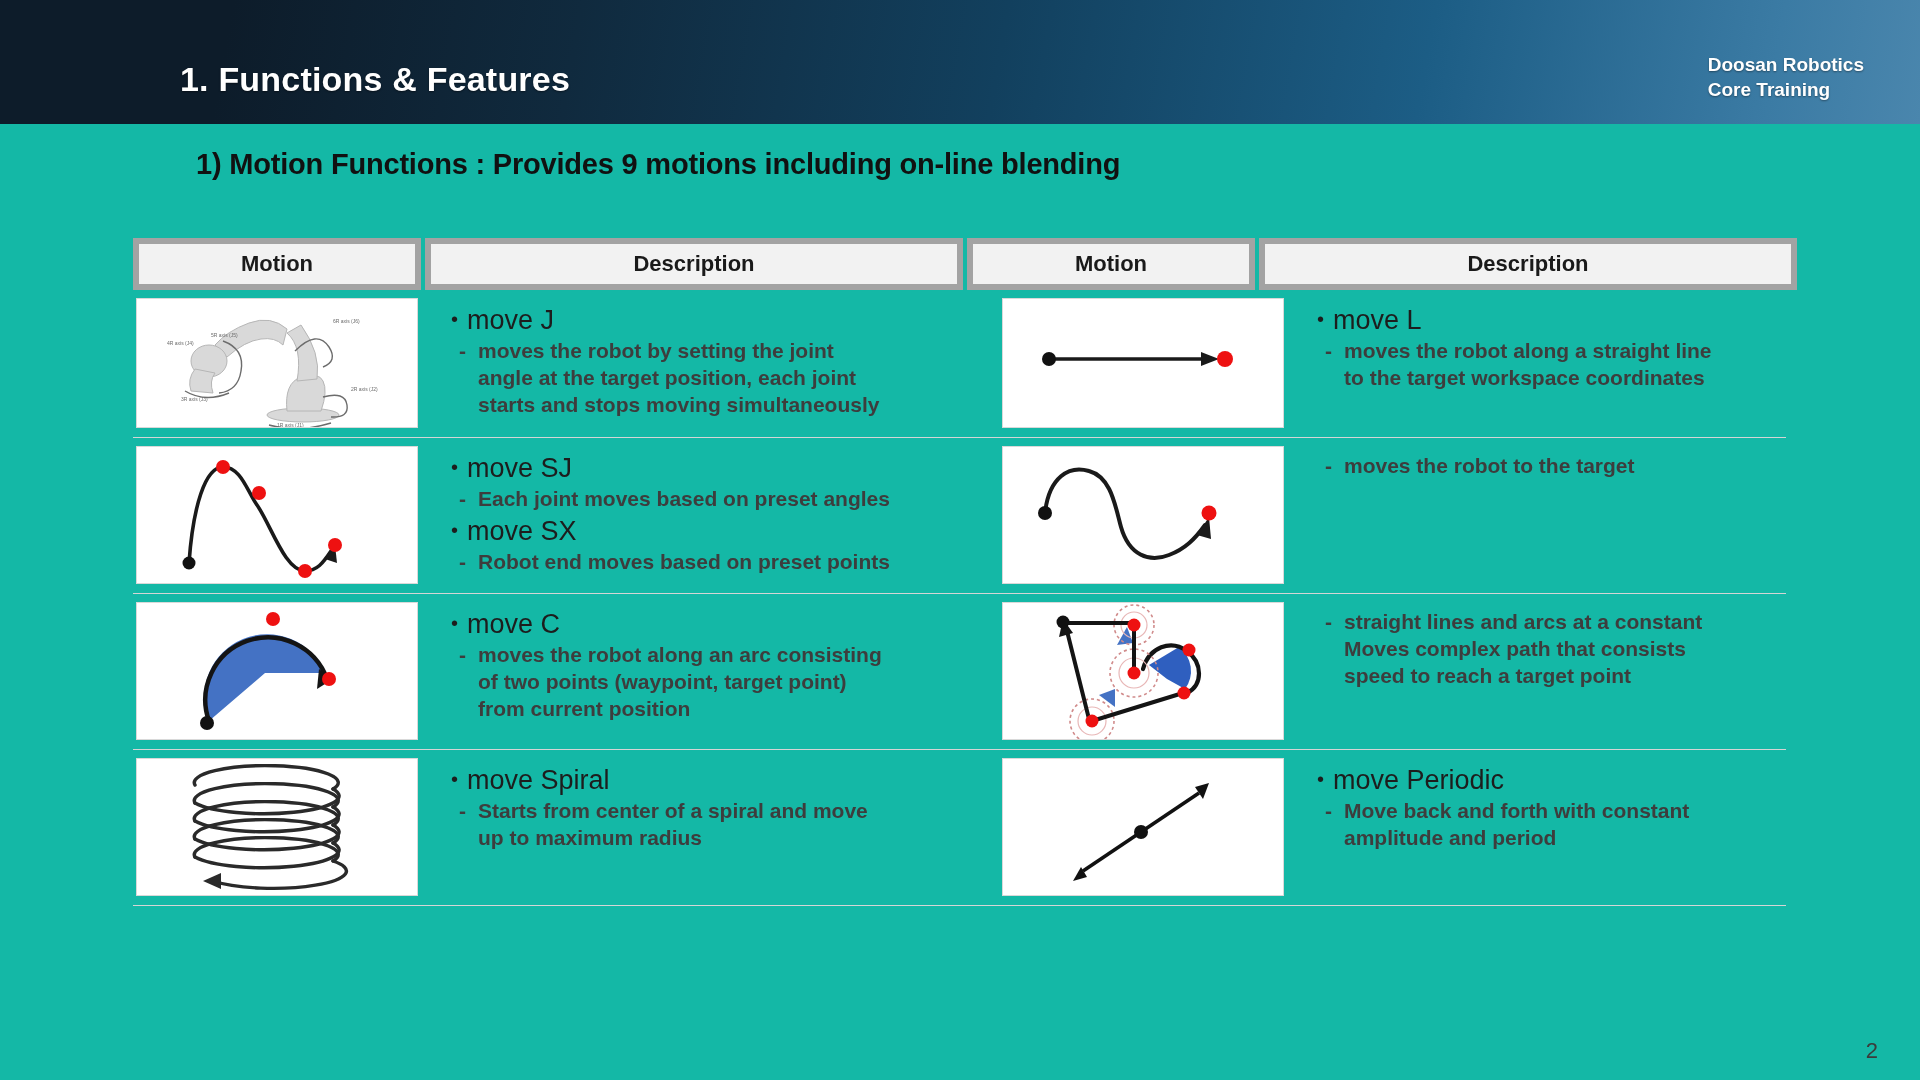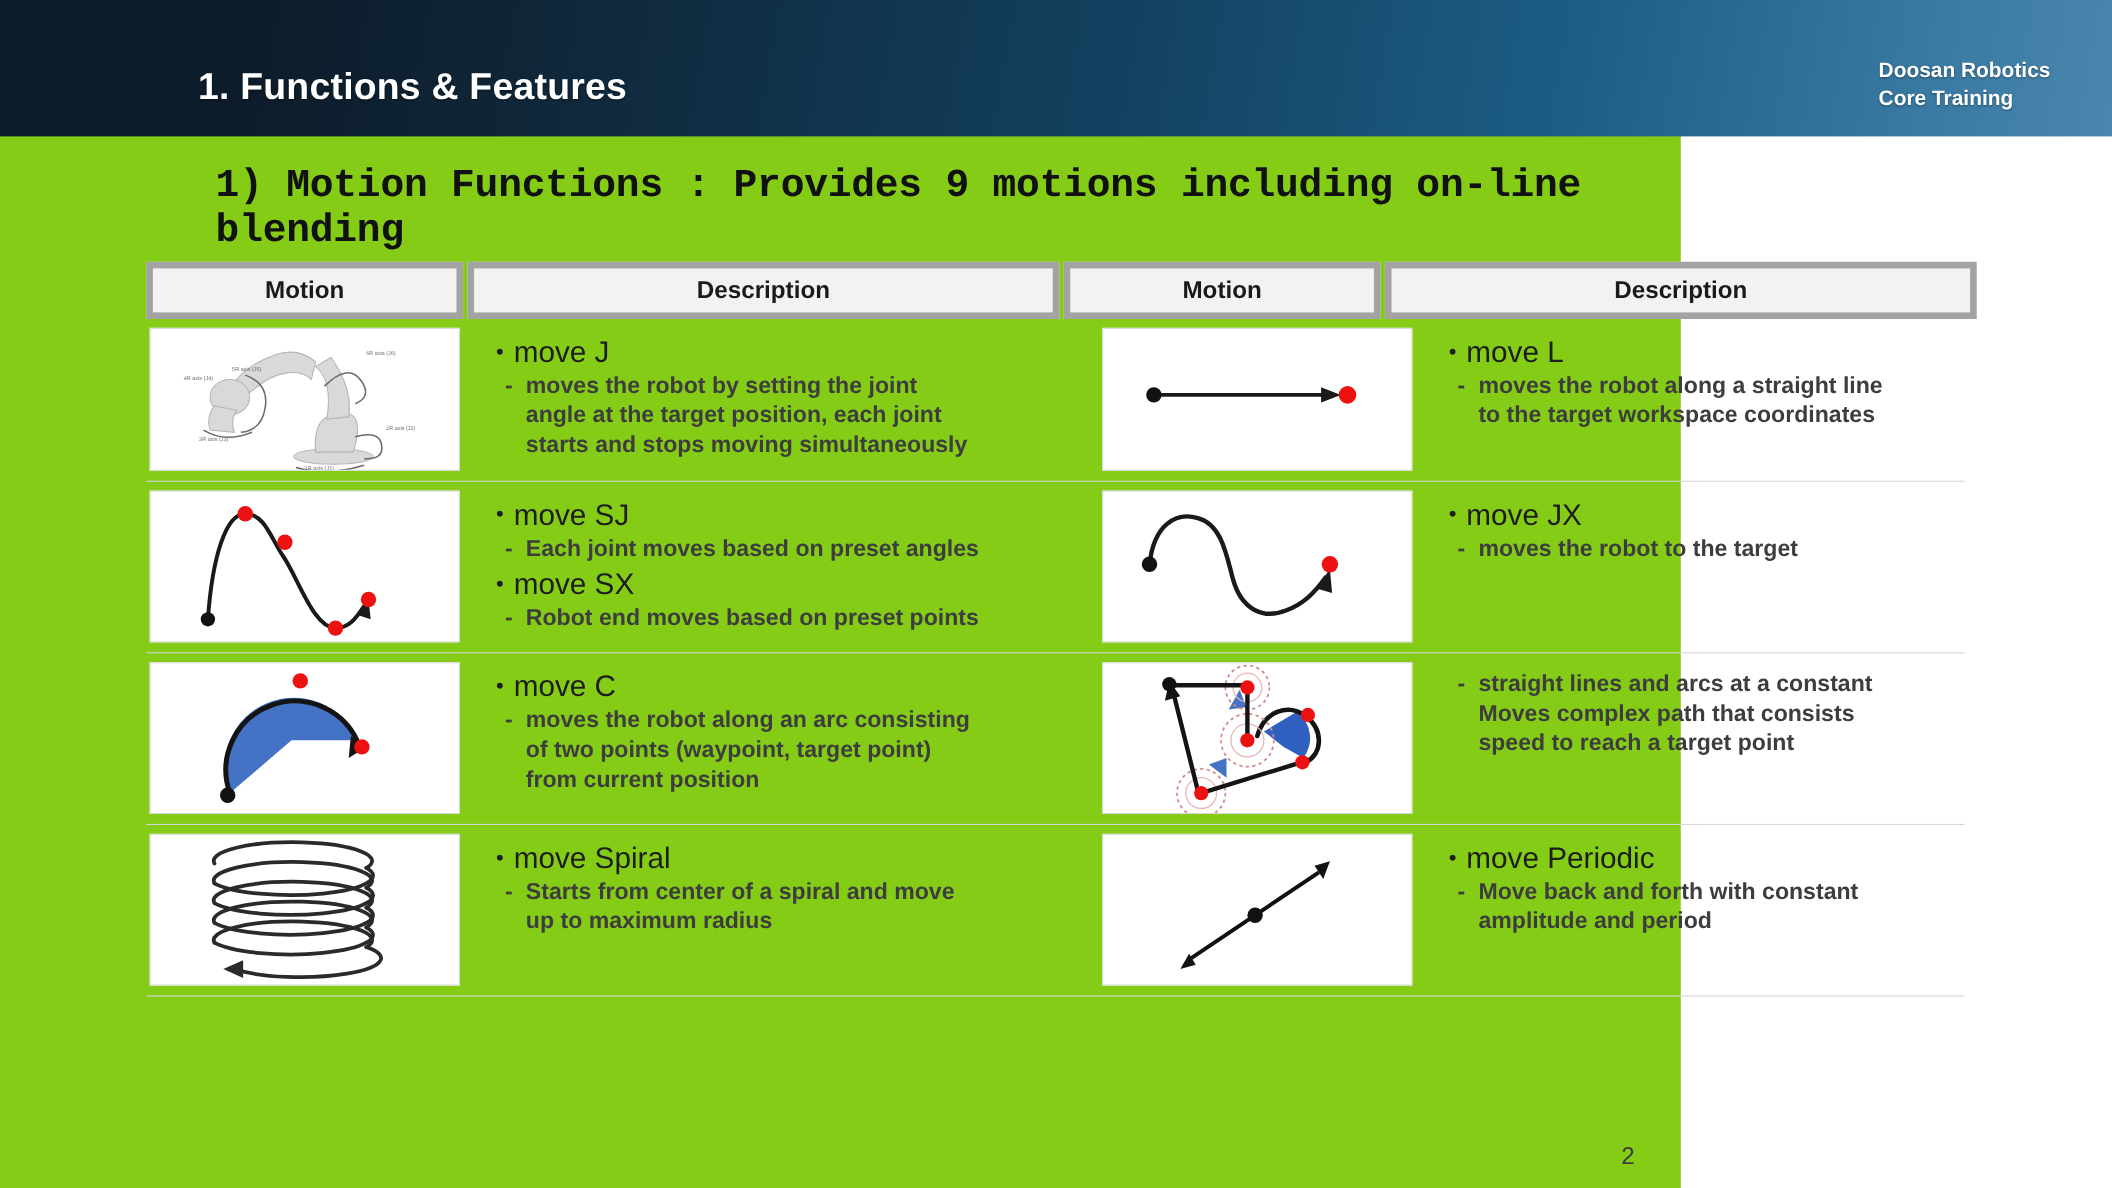--- a/index.html
+++ b/index.html
@@ -4,22 +4,22 @@
 <style>
   * { box-sizing: border-box; margin: 0; padding: 0; }
   html, body {
     width: 1920px; height: 1080px;
     background: #ffffff;
     font-family: "Liberation Sans", sans-serif;
     overflow: hidden;
   }
   #slide {
     position: relative;
-    width: 1528px; height: 1080px;
-    background: #84cc16;
+    width: 1920px; height: 1080px;
+    background: #14b8a6;
   }
 
   
   .header {
     position: absolute;
     left: 0; top: 0;
     width: 1920px; height: 124px;
     background: linear-gradient(100deg,
         #0d1c2a 0%, #0d1c2a 12%, #102a3e 30%,
         #12405e 52%, #1c5d85 74%, #3b7ba4 92%, #4a86ad 100%);
@@ -43,25 +43,24 @@
     font-size: 19px;
     font-weight: bold;
     color: #ffffff;
     text-shadow: 0 1px 2px rgba(0,0,0,.4);
   }
 
   
   .subtitle {
     position: absolute;
     left: 196px; top: 148px;
-    font-size: 36px;
+    font-size: 29px;
     font-weight: bold;
     color: #111111;
     letter-spacing: -0.2px;
-    font-family: Liberation Mono, monospace;
   }
 
   
   .table {
     position: absolute;
     left: 133px; top: 238px;
     width: 1653px;
   }
   .thead {
     display: flex;
@@ -277,21 +276,20 @@
           <svg width="282" height="138" viewBox="0 0 282 138">
             <path d="M42 66 C46 30 66 18 86 24 C108 30 112 58 118 80 C126 108 146 116 166 108 C182 102 192 92 202 78" fill="none" stroke="#1a1a1a" stroke-width="4" stroke-linecap="round"></path>
             <polygon points="194,88 206,70 208,92" fill="#1a1a1a"></polygon>
             <circle cx="42" cy="66" r="7" fill="#111111"></circle>
             <circle cx="206" cy="66" r="7.5" fill="#ee1111"></circle>
           </svg>
         </div>
       </div>
       <div class="cell-desc">
         <div class="entry">
-          <div class="entry-title"><span class="bul">•</span><span>move JX</span></div>
           <div class="entry-sub">
               <span class="dash">-</span>
             <span class="txt">moves the robot to the target</span>
           </div>
         </div>
       </div>
     </div>
 
     <div class="row">
       <div class="cell-motion">

